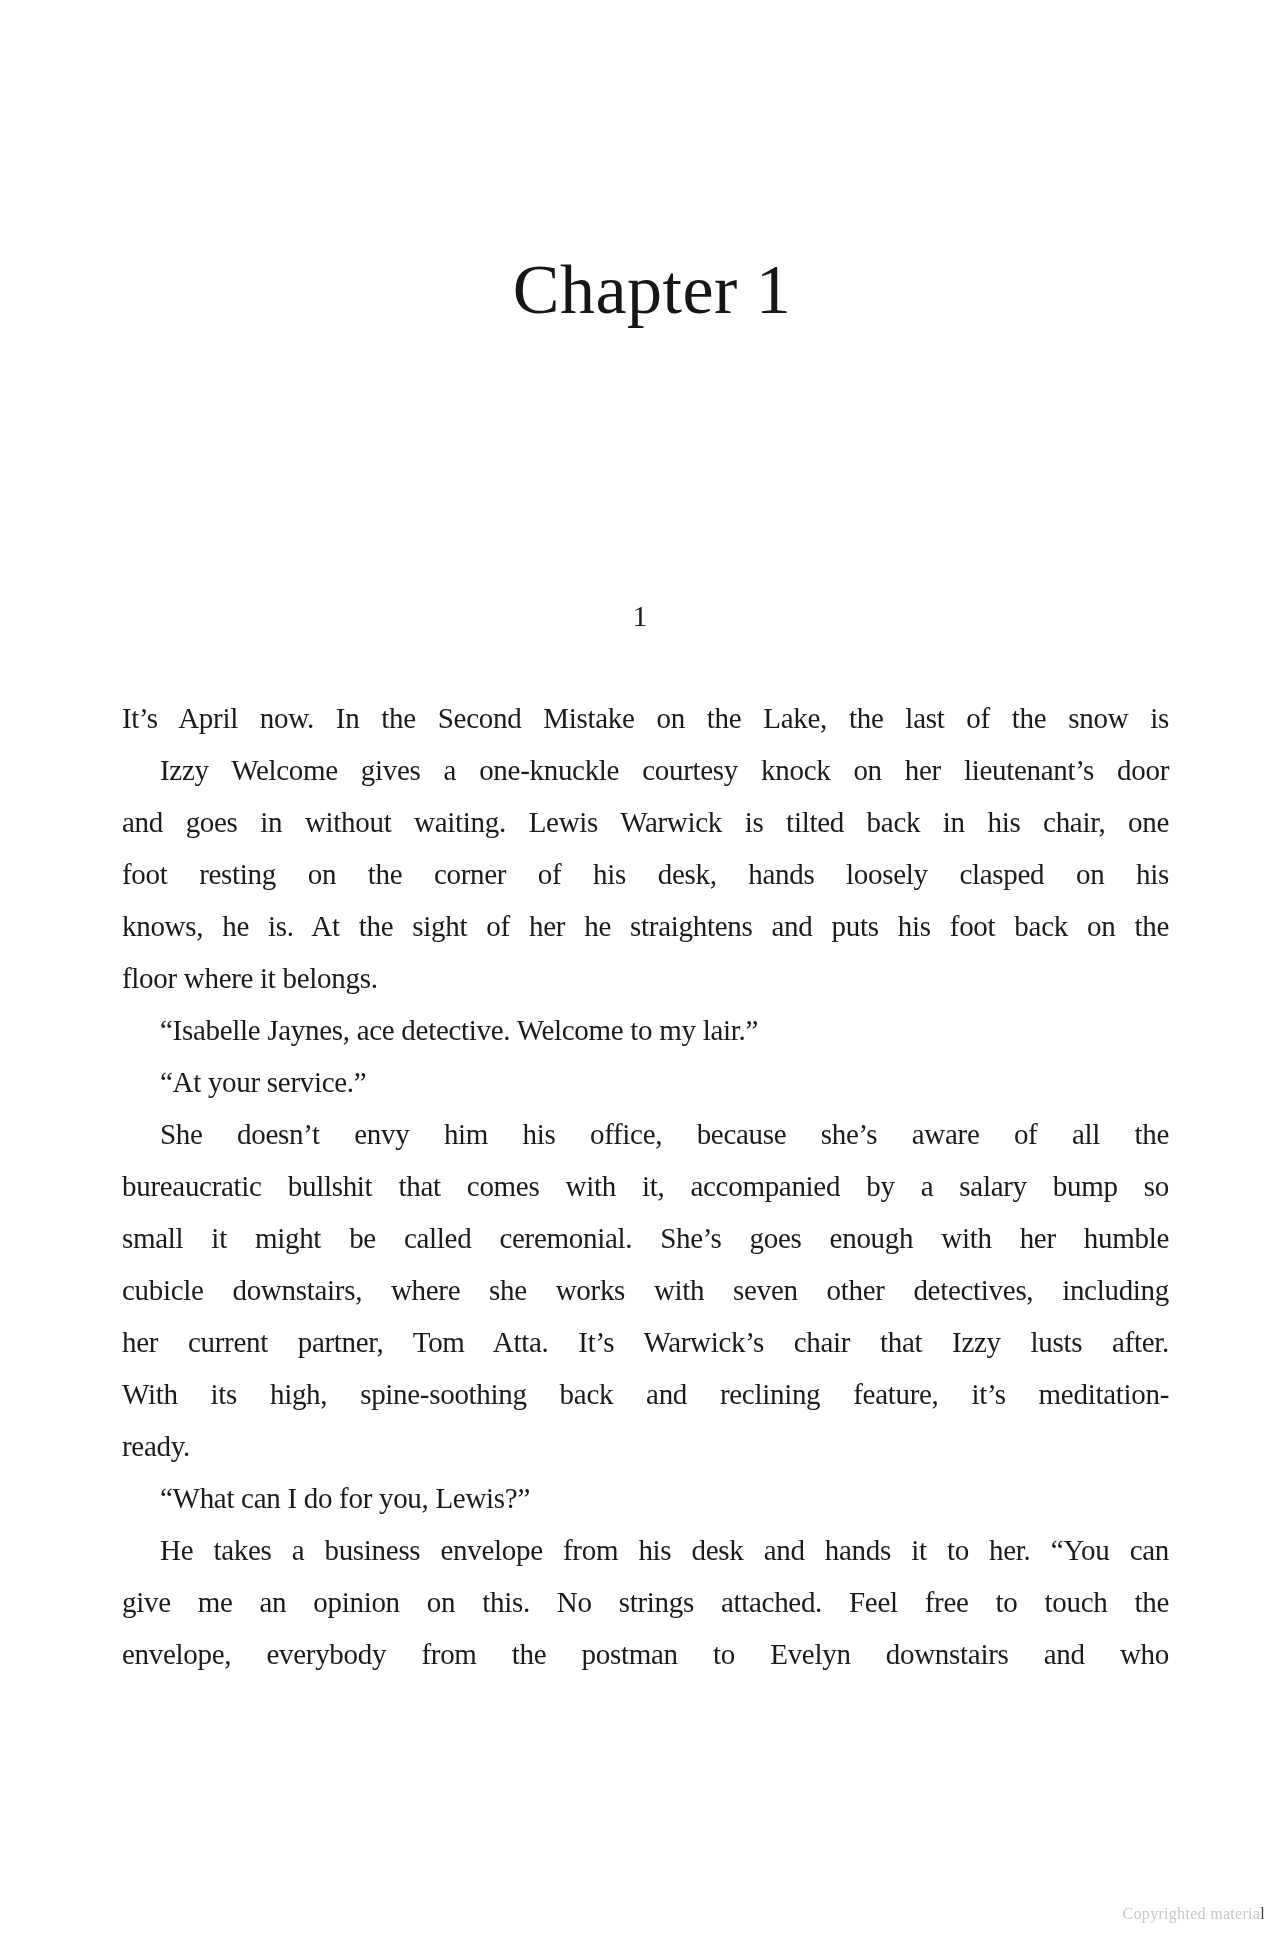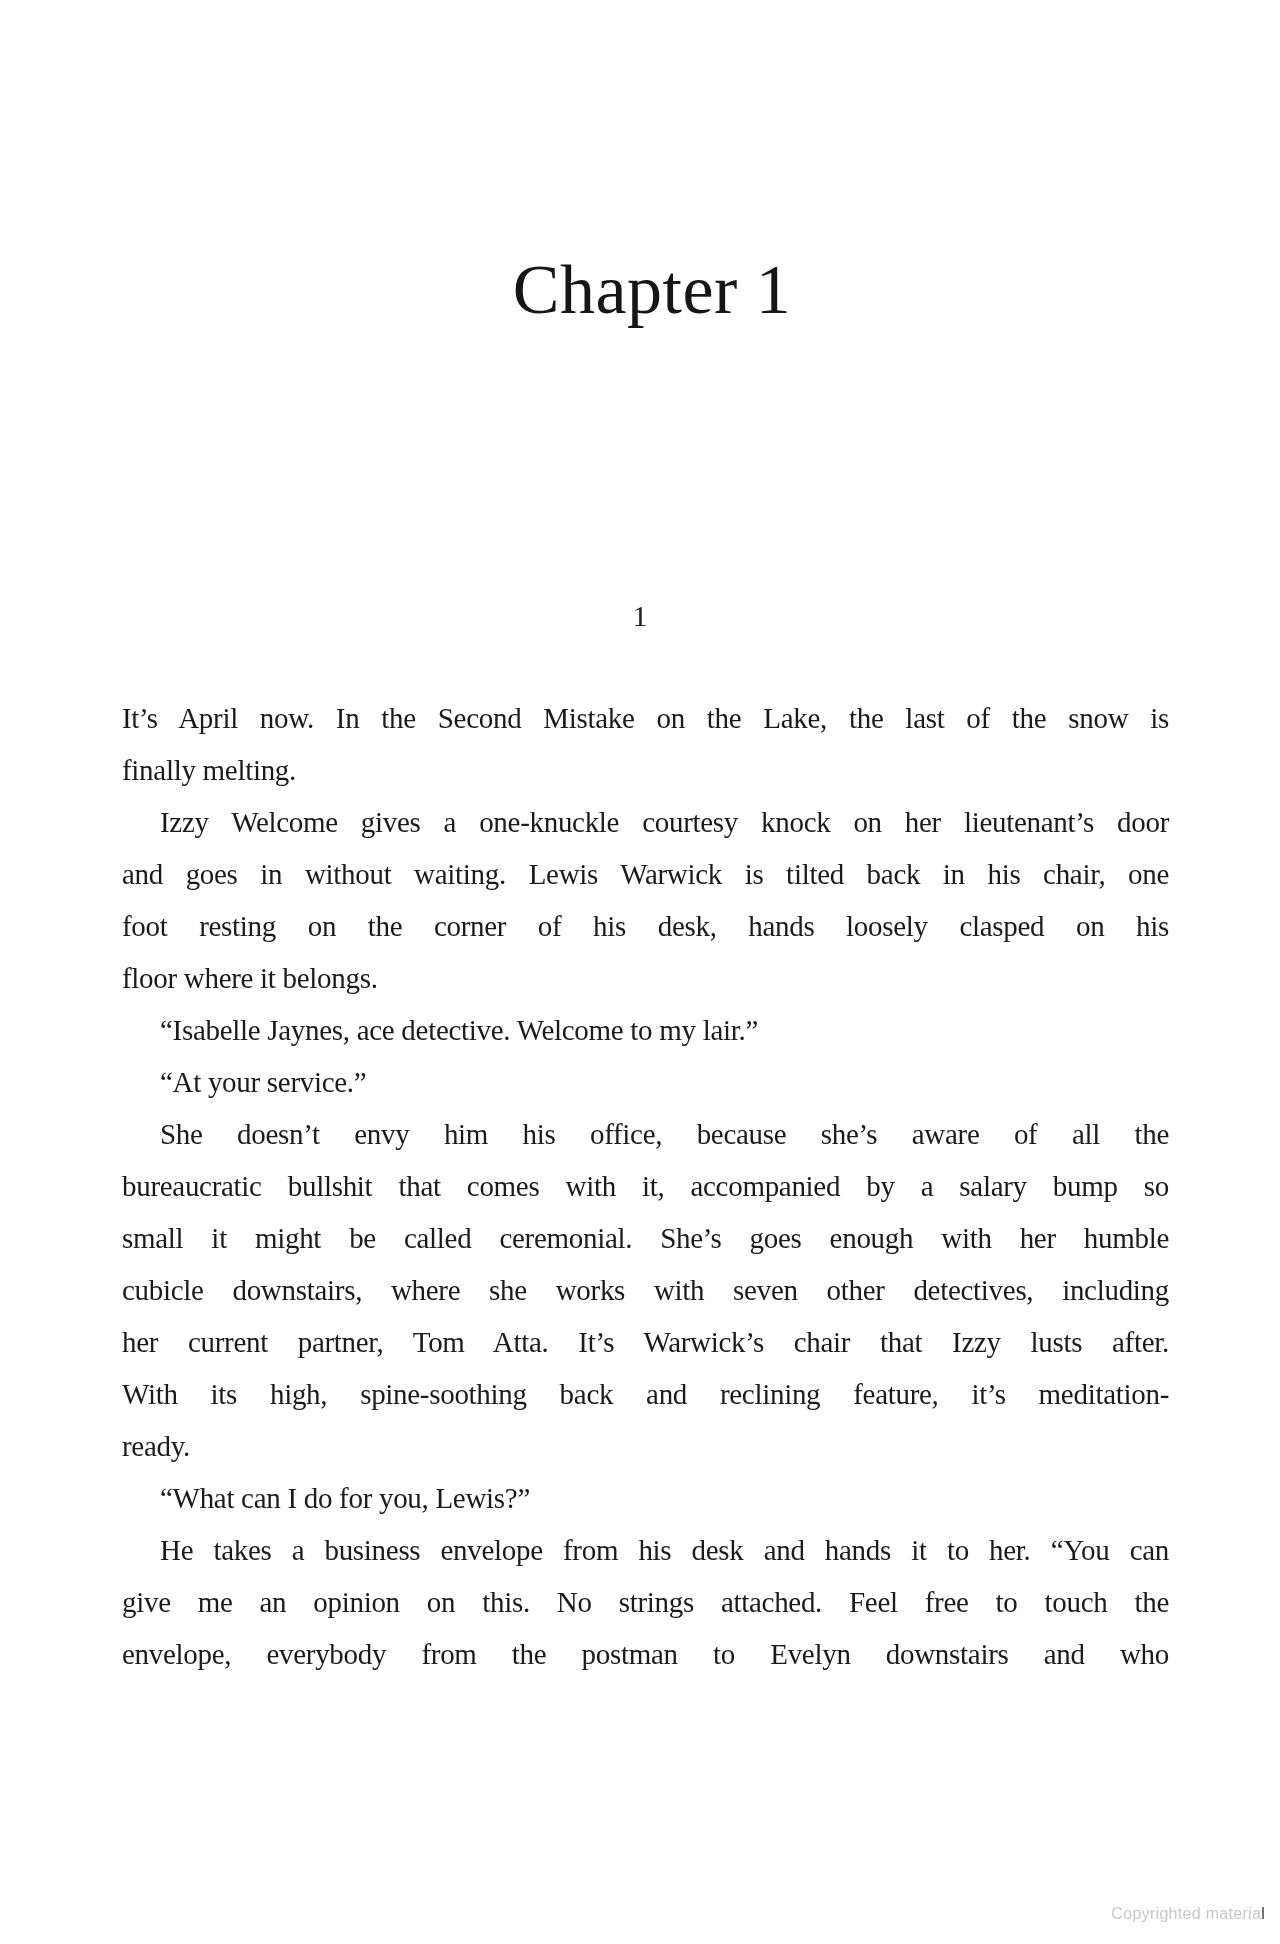--- a/index.html
+++ b/index.html
@@ -57,44 +57,44 @@
     text-align: justify;
     text-align-last: justify;
   }
   .line.indent {
     text-indent: 38px;
   }
   .watermark {
     position: absolute;
     right: 15px;
     top: 1905px;
-    font-family: Liberation Sans, sans-serif;
+    font-family: Liberation Serif, serif;
     font-size: 16px;
     color: #c7c7c7;
     letter-spacing: 0.3px;
   }
   .watermark .wm-last {
     color: #3a3a3a;
   }
 </style>
 </head>
 <body>
 
 <div class="page">
 
   <h1 class="chapter-title">Chapter 1</h1>
 
   <div class="section-number">1</div>
 
   <div class="body-text" id="body-text">
       <div class="line just">It’s April now. In the Second Mistake on the Lake, the last of the snow is</div>
-      <div class="line">finally melting.</div>
       <div class="line just indent">Izzy Welcome gives a one-knuckle courtesy knock on her lieutenant’s door</div>
       <div class="line just">and goes in without waiting. Lewis Warwick is tilted back in his chair, one</div>
       <div class="line just">foot resting on the corner of his desk, hands loosely clasped on his</div>
+      <div class="line just">knows, he is. At the sight of her he straightens and puts his foot back on the</div>
       <div class="line">floor where it belongs.</div>
       <div class="line indent">“Isabelle Jaynes, ace detective. Welcome to my lair.”</div>
       <div class="line indent">“At your service.”</div>
       <div class="line just indent">She doesn’t envy him his office, because she’s aware of all the</div>
       <div class="line just">bureaucratic bullshit that comes with it, accompanied by a salary bump so</div>
       <div class="line just">small it might be called ceremonial. She’s goes enough with her humble</div>
       <div class="line just">cubicle downstairs, where she works with seven other detectives, including</div>
       <div class="line just">her current partner, Tom Atta. It’s Warwick’s chair that Izzy lusts after.</div>
       <div class="line just">With its high, spine-soothing back and reclining feature, it’s meditation-</div>
       <div class="line">ready.</div>

